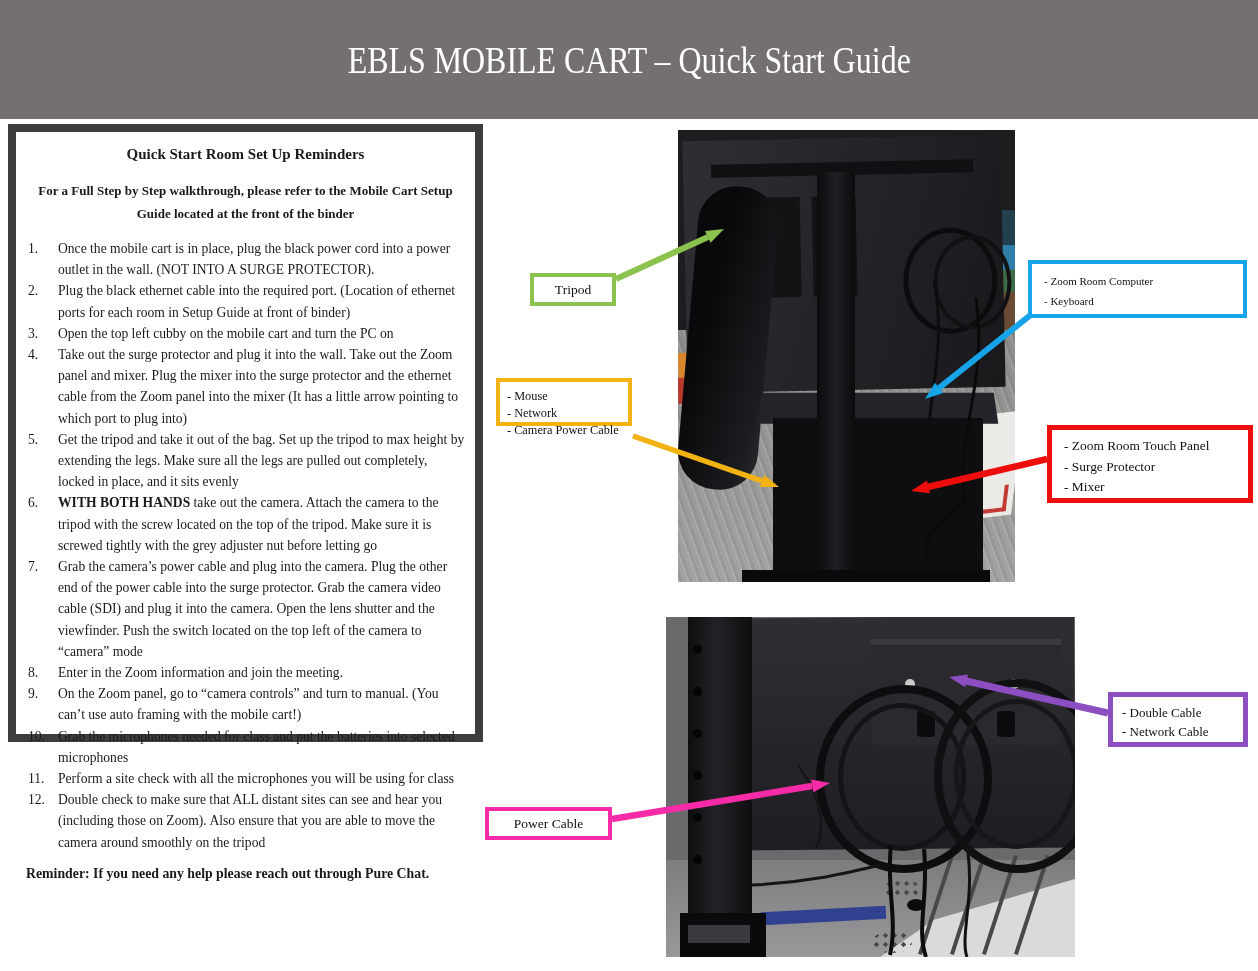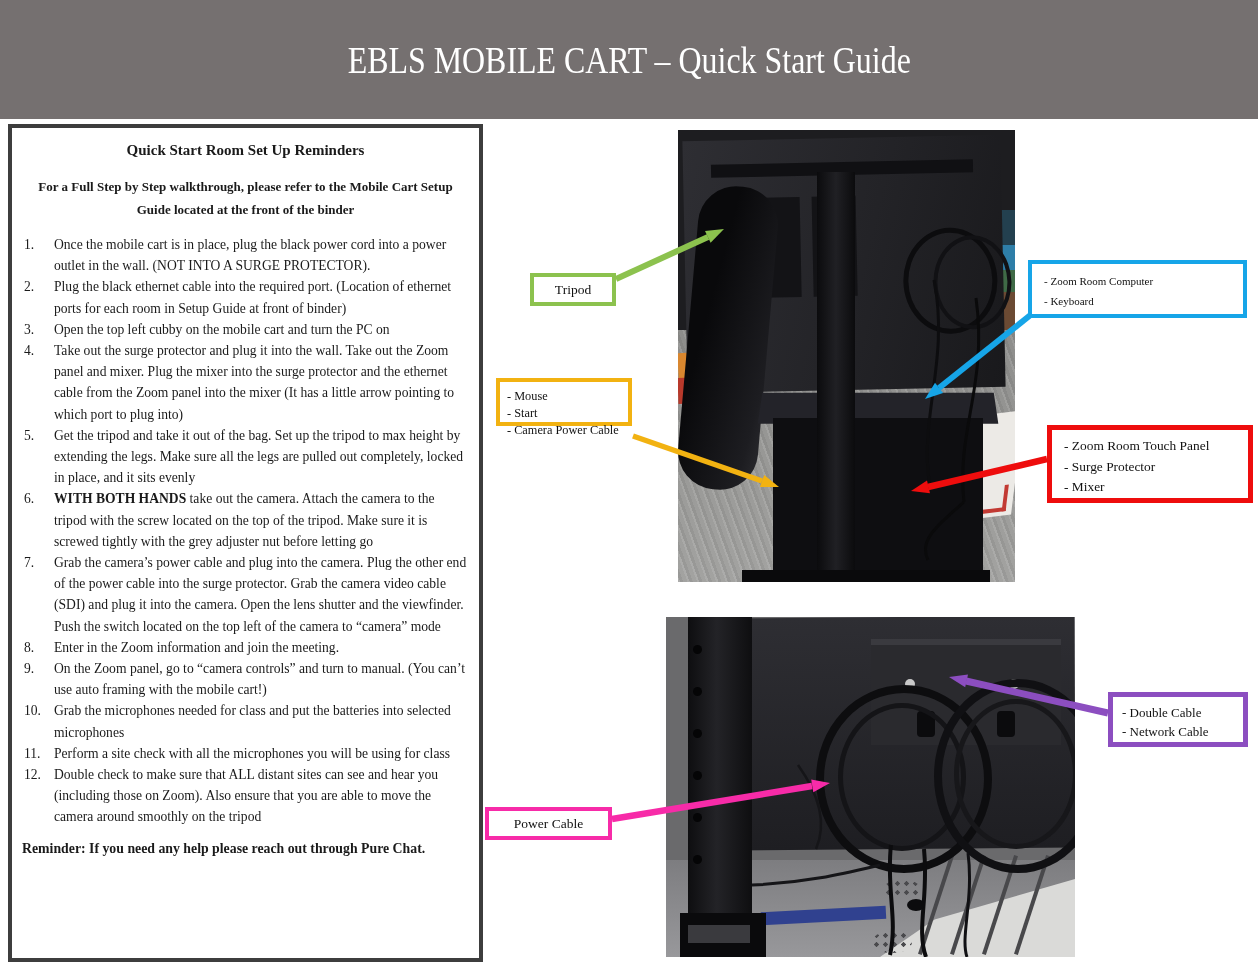--- a/index.html
+++ b/index.html
@@ -6,22 +6,22 @@
   .page{position:relative;width:1258px;height:971px;background:#fff;overflow:hidden;
         font-family:Liberation Serif, serif;color:#1a1a1a;}
 
   
   .header{position:absolute;left:0;top:0;width:1258px;height:119px;
           display:flex;align-items:center;justify-content:center;}
   .header h1{margin:0;color:#fff;font-size:38px;font-weight:400;letter-spacing:0;
              transform:scaleX(.84);white-space:nowrap;}
 
   
-  .panel{position:absolute;left:8px;top:124px;width:475px;height:838px;box-sizing:border-box;
-         border:4px solid #a21caf;background:#fff;padding:10px 10px 17px 10px;}
+  .panel{position:absolute;left:8px;top:124px;width:475px;height:618px;box-sizing:border-box;
+         border:8px solid #a21caf;background:#fff;padding:10px 10px 17px 10px;}
   .panel-title{text-align:center;font-weight:bold;font-size:15px;margin-top:4px;}
   .panel-sub{text-align:center;font-weight:bold;font-size:13px;line-height:23px;
              max-width:432px;margin:16px auto 0 auto;}
   .steps{margin-top:13px;padding-left:2px;}
   .step{display:flex;font-size:13.6px;line-height:21.2px;}
   .step-num{flex:0 0 30px;width:30px;}
   .step-text{flex:1;max-width:420px;}
   .panel-reminder{font-weight:bold;font-size:13.8px;margin-top:13px;white-space:nowrap;}
 
   
@@ -275,21 +275,21 @@
     <span>Tripod</span>
   </div>
 
   <div class="co co-computer" style="border-color: rgb(22, 165, 232);">
     <span class="ln">- Zoom Room Computer</span>
     <span class="ln">- Keyboard</span>
   </div>
 
   <div class="co co-mouse" style="border-color: rgb(242, 178, 17);">
     <span class="ln">- Mouse</span>
-    <span class="ln">- Start</span>
+    <span class="ln">- Network</span>
     <span class="ln">- Camera Power Cable</span>
   </div>
 
   <div class="co co-touch" style="border-color: rgb(238, 13, 13);">
     <span class="ln">- Zoom Room Touch Panel</span>
     <span class="ln">- Surge Protector</span>
     <span class="ln">- Mixer</span>
   </div>
 
   <div class="co co-camcable" style="border-color: rgb(140, 78, 192);">

